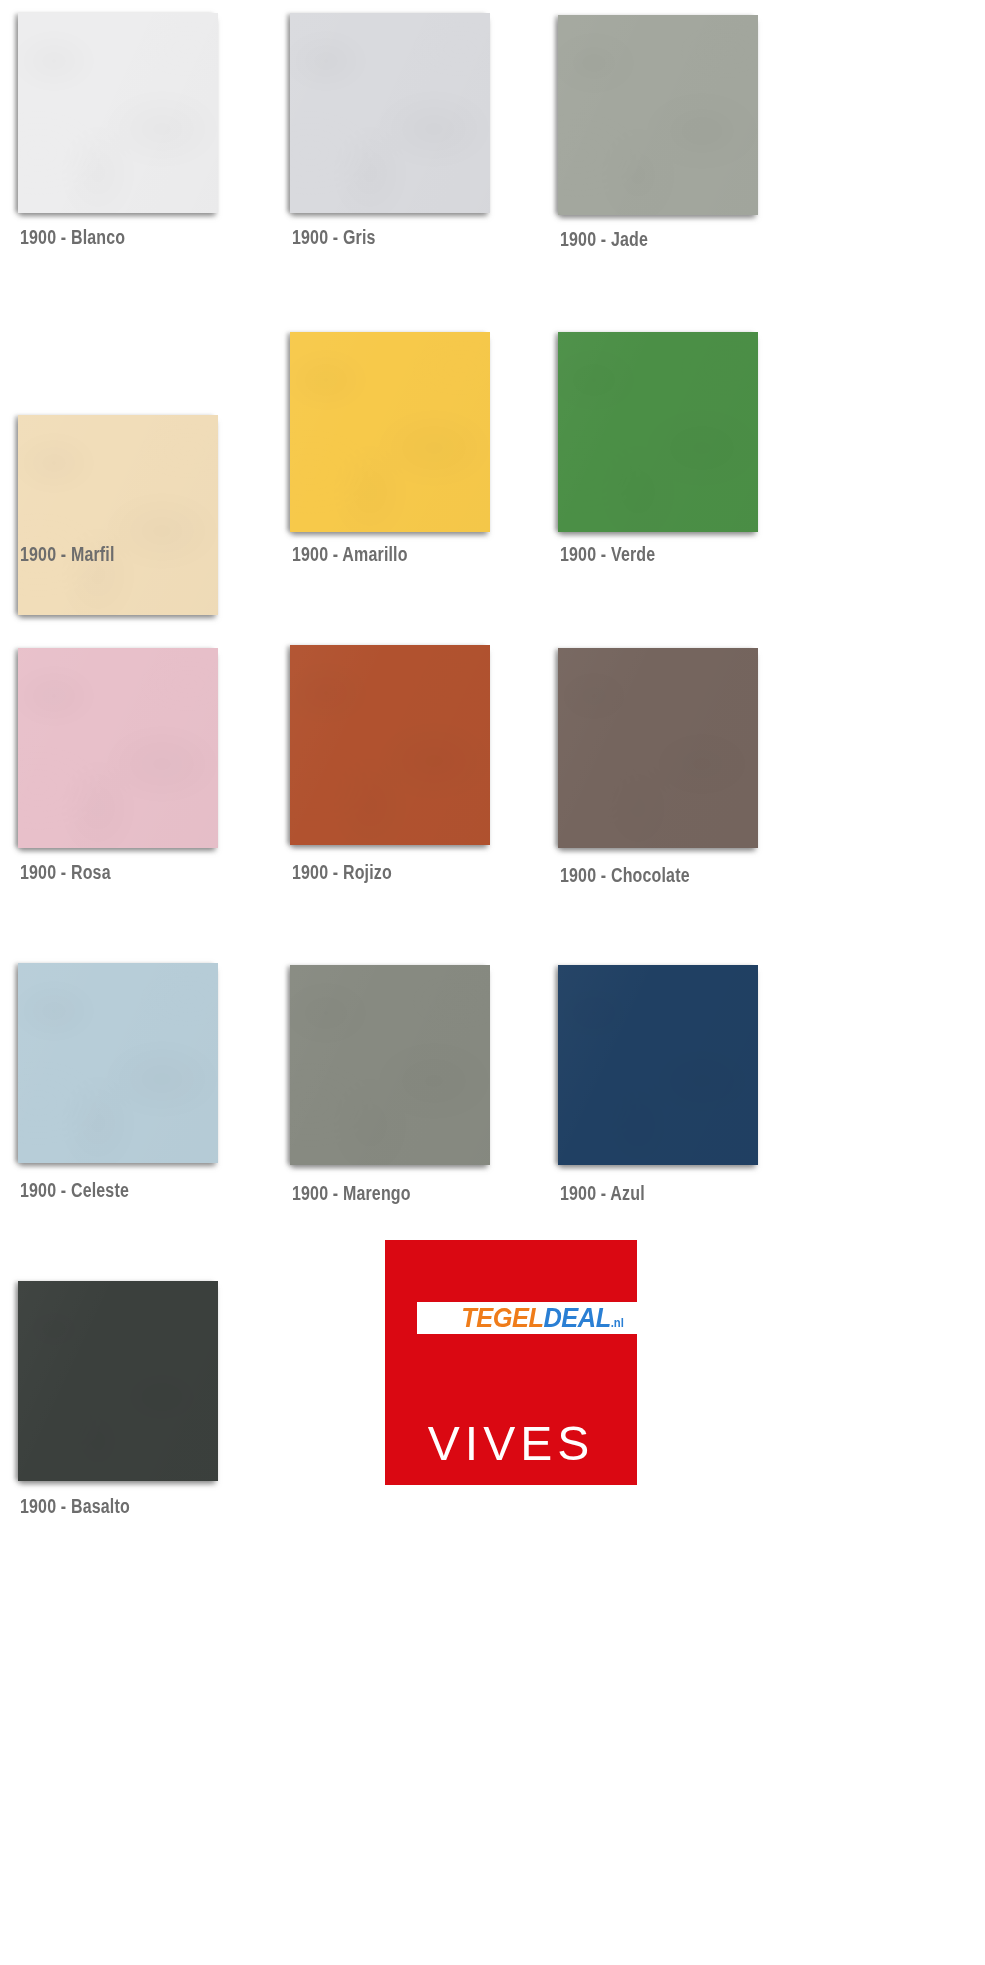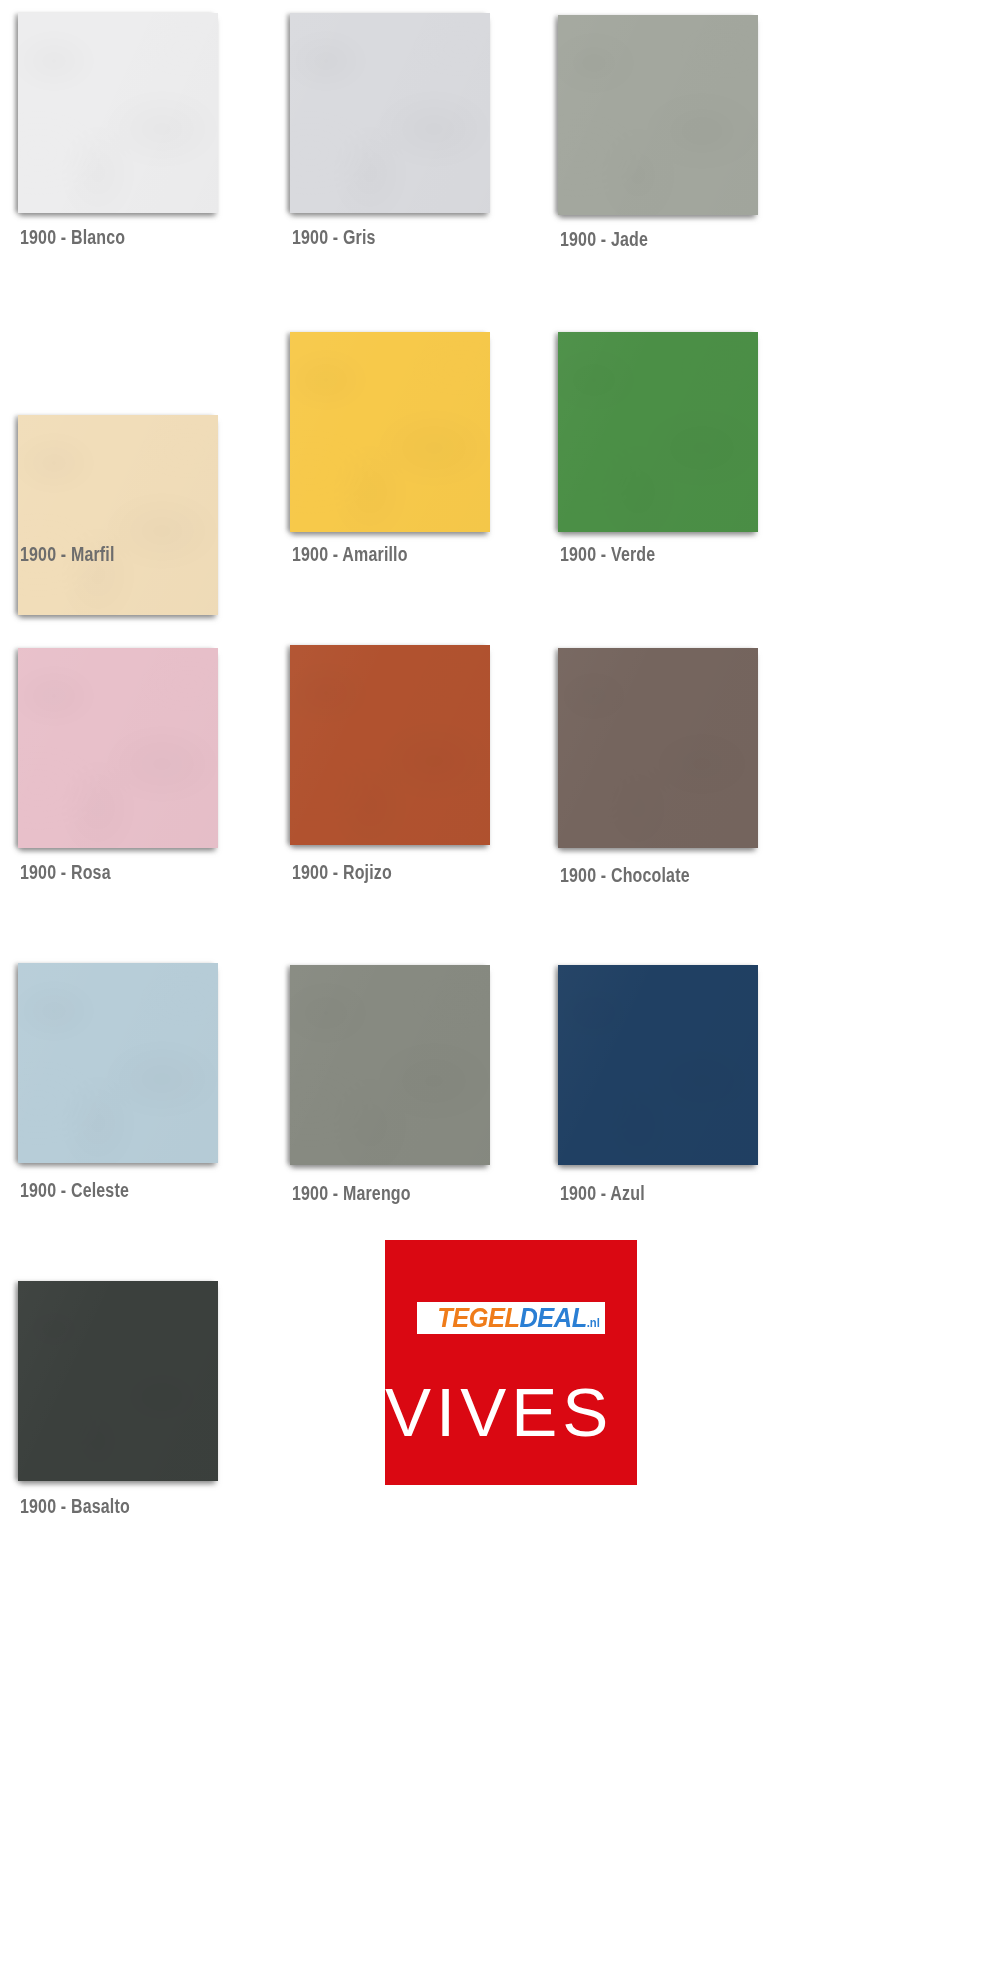--- a/index.html
+++ b/index.html
@@ -74,22 +74,23 @@
   
   .brand-tile {
     position: absolute;
     background: #da0812;
   }
   .brand-logo-plate {
     position: absolute;
     background: #ffffff;
     display: flex;
     align-items: center;
-    justify-content: flex-end;
+    justify-content: center;
     overflow: hidden;
+    padding-left: 32px;
   }
   .brand-logo-text {
     font-size: 27px;
     font-weight: bold;
     font-style: italic;
     letter-spacing: -0.5px;
     line-height: 1;
     transform: scaleX(0.94);
     white-space: nowrap;
   }
@@ -98,27 +99,28 @@
   .tg-nl {
     color: #2a7fd4;
     font-size: 12px;
     font-style: normal;
     vertical-align: baseline;
     letter-spacing: 0;
   }
   .brand-name {
     position: absolute;
     width: 100%;
-    text-align: left;
+    text-align: center;
     color: #ffffff;
-    font-size: 69px;
+    font-size: 48px;
     font-weight: normal;
     letter-spacing: 5px;
     line-height: 1;
     font-family: "Liberation Sans", "DejaVu Sans", sans-serif;
+    margin-top: 42px;
   }
 </style>
 </head>
 <body>
 
 <div id="board">
 
 <div class="swatch-cell" style="left: 0px; top: 0px;">
       <div class="swatch" style="left: 18px; top: 13px; width: 200px; height: 200px; background: rgb(237, 237, 238);">
         <div class="tex"></div>

